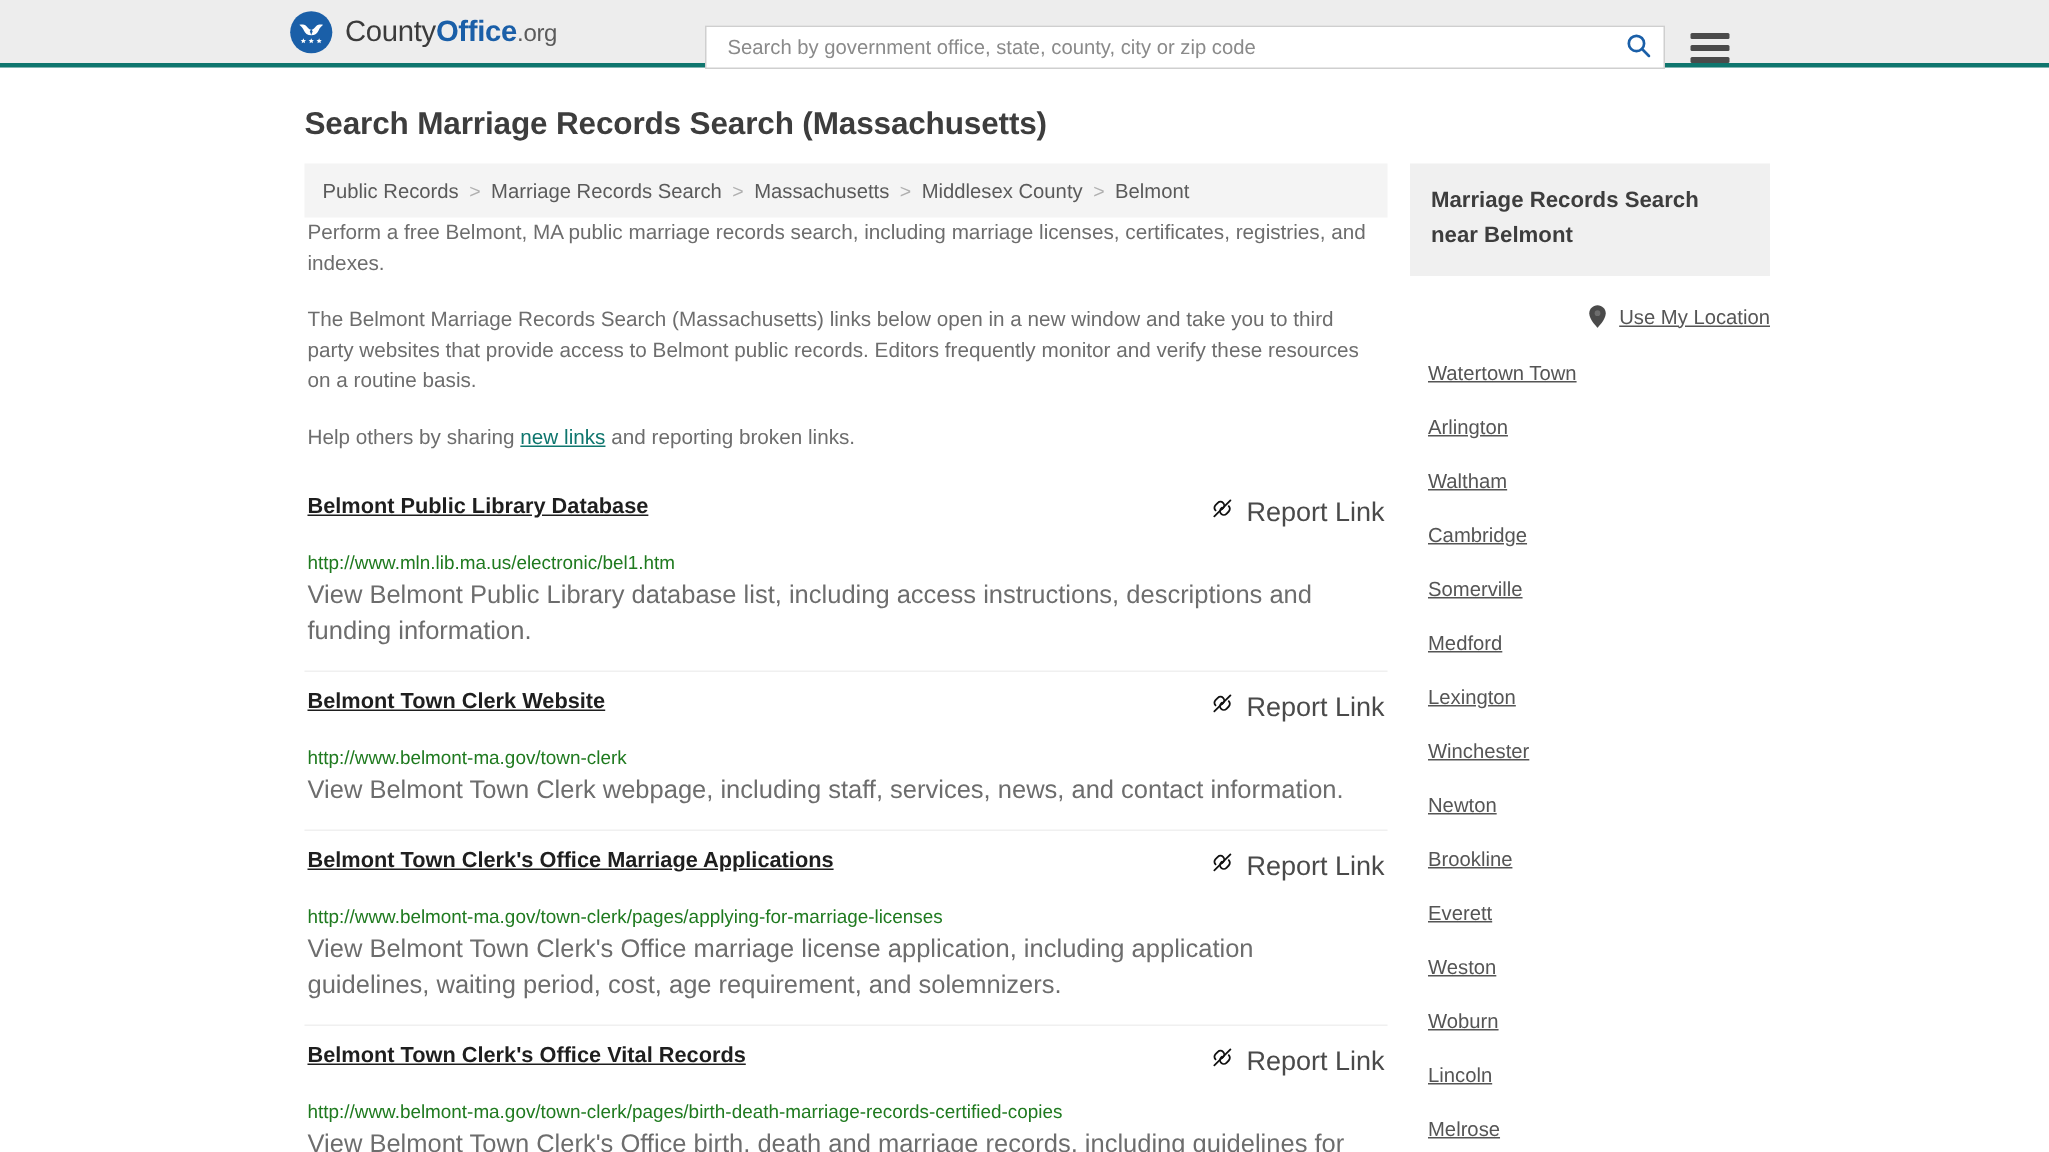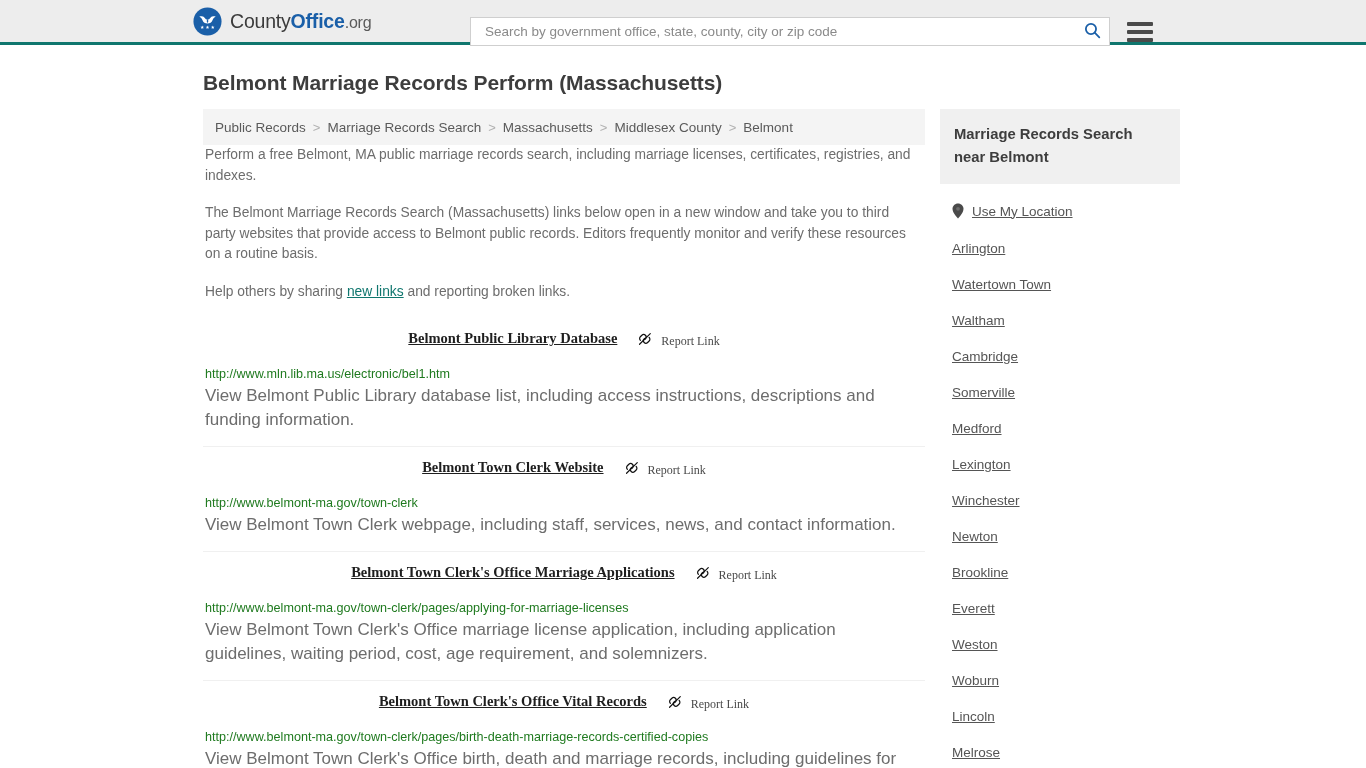--- a/index.html
+++ b/index.html
@@ -137,41 +137,40 @@
   
   .results { margin-top: 22px; }
   .result {
     border-top: 1px solid #f0f0f0;
     padding: 12px 2px 14px 2px;
   }
   .result:first-child { border-top: none; padding-top: 6px; }
   .result-head {
     display: flex;
     align-items: flex-start;
-    justify-content: center;
-    font-family: Liberation Serif, serif;
+    justify-content: space-between;
   }
   .result-title {
     font-size: 14.5px;
     font-weight: bold;
     color: #1e1e1e;
     text-decoration: underline;
     cursor: pointer;
   }
   .report-link {
     display: flex;
     align-items: center;
     gap: 8px;
     cursor: pointer;
     flex-shrink: 0;
     margin-left: 20px;
     padding-top: 1px;
   }
   .report-link-text {
-    font-size: 12px;
+    font-size: 18px;
     color: #4a4a4a;
   }
   .result-url {
     display: block;
     margin-top: 16px;
     font-size: 12.6px;
     color: #1f7a1f;
     text-decoration: none;
     word-break: break-all;
   }
@@ -191,21 +190,21 @@
     font-weight: bold;
     line-height: 23px;
     color: #3d3d3d;
   }
   .side-links { padding: 0 0 0 12px; }
   .side-link-row {
     display: flex;
     align-items: center;
     height: 36px;
   }
-  .side-link-row.first { height: 38px; margin-top: 8px; }
+  .side-link-row.first { height: 38px; margin-top: 8px; justify-content: flex-end; }
   .pin-icon { margin-right: 8px; display: flex; }
   .side-link {
     font-size: 13.5px;
     color: #555555;
     text-decoration: underline;
     cursor: pointer;
   }
 </style>
 </head>
 <body>
@@ -241,21 +240,21 @@
     <div class="hamburger">
       <span></span>
       <span></span>
       <span></span>
     </div>
   </div>
 </div>
 
 <div class="page">
 
-  <h1 class="page-title">Belmont Marriage Records Perform (Massachusetts)</h1>
+  <h1 class="page-title">Search Marriage Records Search (Massachusetts)</h1>
 
   <div class="content-row">
 
     <div class="main-col">
 
       <div class="breadcrumb">
         <a>Public Records</a>
         <span class="sep">&gt;</span>
         <a>Marriage Records Search</a>
         <span class="sep">&gt;</span>
@@ -358,24 +357,24 @@
           <span class="pin-icon">
             <svg width="12" height="16" viewBox="0 0 12 16">
               <path d="M6 0.5 C2.9 0.5 0.5 2.9 0.5 6 C0.5 10 6 15.5 6 15.5 C6 15.5 11.5 10 11.5 6 C11.5 2.9 9.1 0.5 6 0.5 Z" fill="#4a4a4a"></path>
               <circle cx="6" cy="5.8" r="1.9" fill="#6d6d6d"></circle>
             </svg>
           </span>
           <a class="side-link">Use My Location</a>
         </div>
 
         <div class="side-link-row">
+          <a class="side-link">Watertown Town</a>
+        </div>
+        <div class="side-link-row">
           <a class="side-link">Arlington</a>
-        </div>
-        <div class="side-link-row">
-          <a class="side-link">Watertown Town</a>
         </div>
         <div class="side-link-row">
           <a class="side-link">Waltham</a>
         </div>
         <div class="side-link-row">
           <a class="side-link">Cambridge</a>
         </div>
         <div class="side-link-row">
           <a class="side-link">Somerville</a>
         </div>

